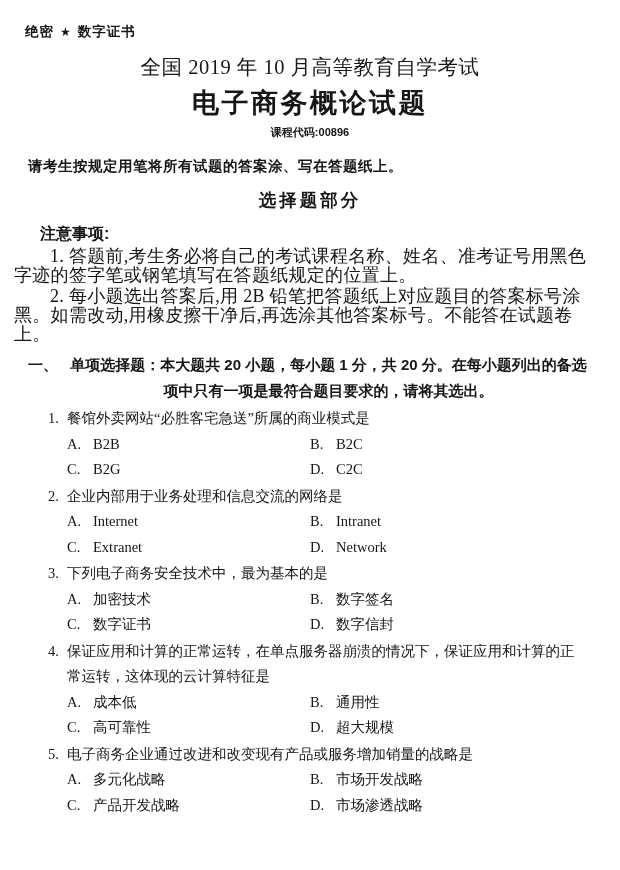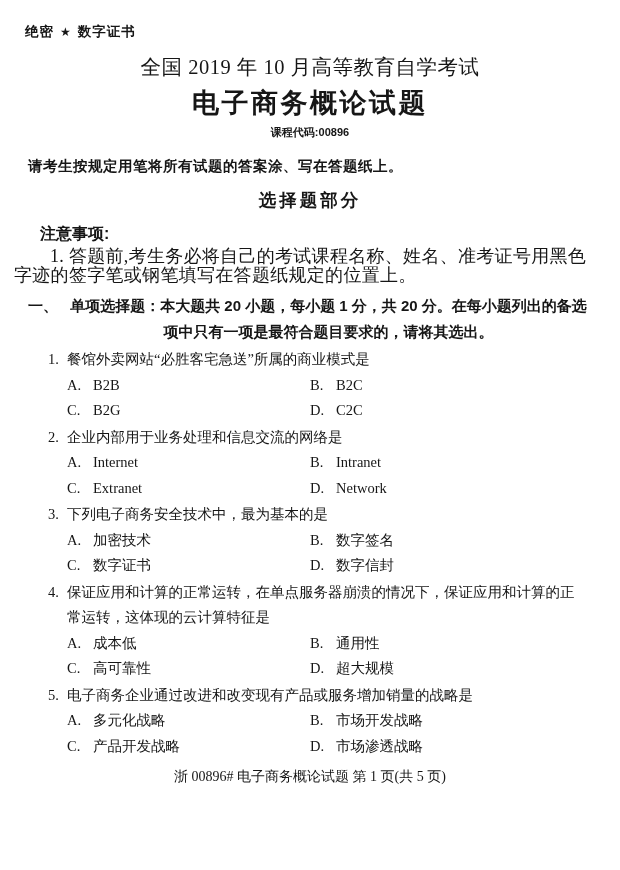--- a/index.html
+++ b/index.html
@@ -127,20 +127,21 @@
   <div class="exam-title">电子商务概论试题</div>
 
   <div class="course-code">课程代码:00896</div>
 
   <div class="instruction">请考生按规定用笔将所有试题的答案涂、写在答题纸上。</div>
 
   <div class="part-title">选择题部分</div>
 
   <div class="notes-title">注意事项:</div>
   <p class="note">1. 答题前,考生务必将自己的考试课程名称、姓名、准考证号用黑色字迹的签字笔或钢笔填写在答题纸规定的位置上。</p>
+  <p class="note">2. 每小题选出答案后,用 2B 铅笔把答题纸上对应题目的答案标号涂黑。如需改动,用橡皮擦干净后,再选涂其他答案标号。不能答在试题卷上。</p>
 
   <div class="section-heading">
     <span class="sec-label">一、</span>
     <span class="sec-text">单项选择题：本大题共 20 小题，每小题 1 分，共 20 分。在每小题列出的备选项中只有一项是最符合题目要求的，请将其选出。</span>
   </div>
 
   <div class="questions">
   <div class="question">
     <div class="q-line">
       <span class="q-num">1.</span>
@@ -275,15 +276,14 @@
   </div>
 
   <div class="option">
     <span class="opt-label">D.</span>
     <span class="opt-text">市场渗透战略</span>
   </div>
 </div>
   </div>
 </div>
 
-  <div class="footer">浙 00896# 电子商务概论试题 第 1 页(共 5 页)</div>
 
 </div>
 
 </body></html>

